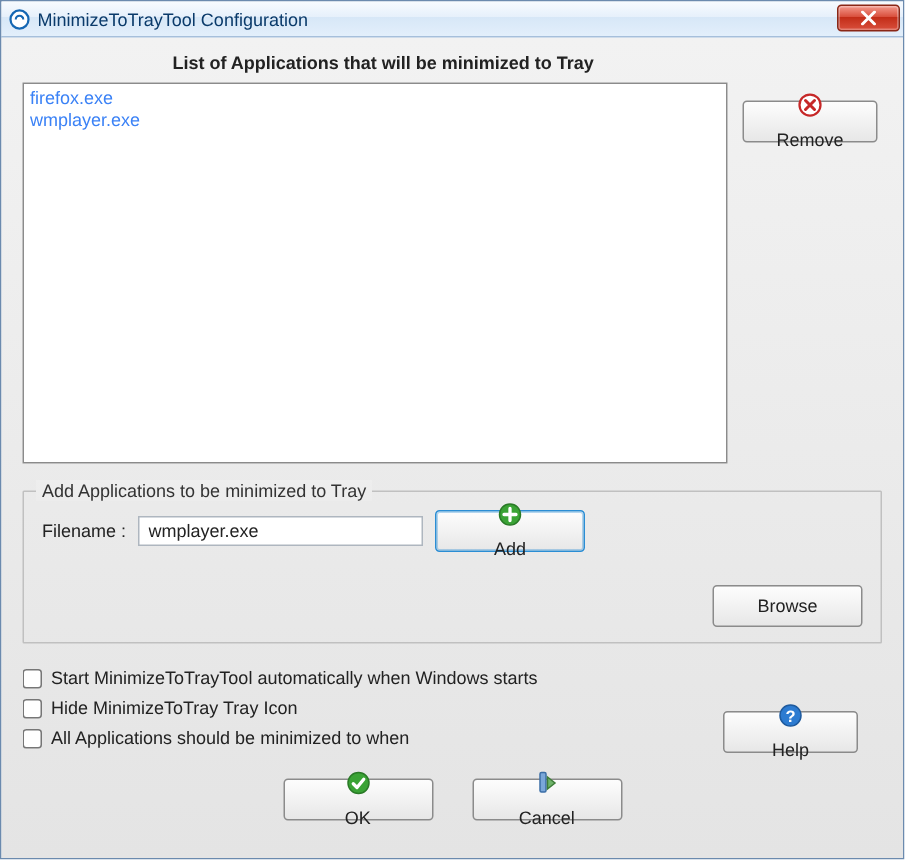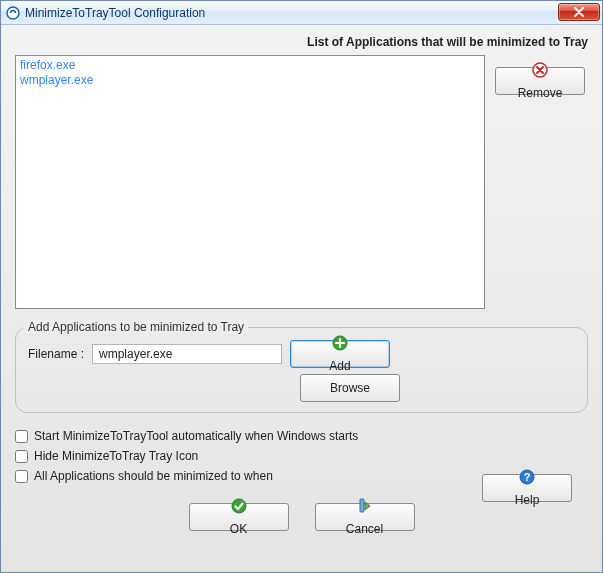--- a/index.html
+++ b/index.html
@@ -55,21 +55,21 @@
   .client {
     flex: 1;
     background: linear-gradient(to bottom, #f2f2f2, #e4e4e4);
     padding: 10px 14px 12px 14px;
     display: flex;
     flex-direction: column;
   }
   .header-label {
     font-weight: bold;
     font-size: 12px;
-    text-align: right;
+    text-align: left;
     padding-left: 100px;
     margin-bottom: 6px;
     color: #222;
   }
   .top-row {
     display: flex;
     gap: 10px;
     align-items: flex-start;
   }
   .listbox {
@@ -99,35 +99,35 @@
     cursor: pointer;
     color: #222;
     font-size: 12px;
     flex-direction: column;
   }
   .btn.hl { border-color: #2a8dd4; box-shadow: inset 0 0 0 1px rgba(44,141,212,0.35); }
   .btn .bicon { width:16px; height:16px; display:flex; align-items:center; justify-content:center; }
   .fieldset {
     margin-top: 18px;
     border: 1px solid #c0c0c0;
-    border-radius: 12px;
+    border-radius: 1px;
     padding: 12px 12px 10px 12px;
     position: relative;
   }
   .fieldset .legend {
     position: absolute;
     top: -8px;
     left: 8px;
     background: linear-gradient(to bottom, #eeeeee, #ececec);
     padding: 0 4px;
     font-size: 12px;
     color: #333;
   }
   .row { display:flex; align-items:center; gap:8px; }
-  .row2 { display:flex; gap:8px; margin-top:6px; }
+  .row2 { display:flex; gap:8px; margin-top:22px;justify-content:flex-end; }
   .flabel { font-size:12px; color:#222; }
   .textinput {
     width: 190px;
     height: 20px;
     border: 1px solid #aeb6bf;
     background: #fff;
     font-size: 12px;
     padding: 0 6px;
     color: #222;
   }

